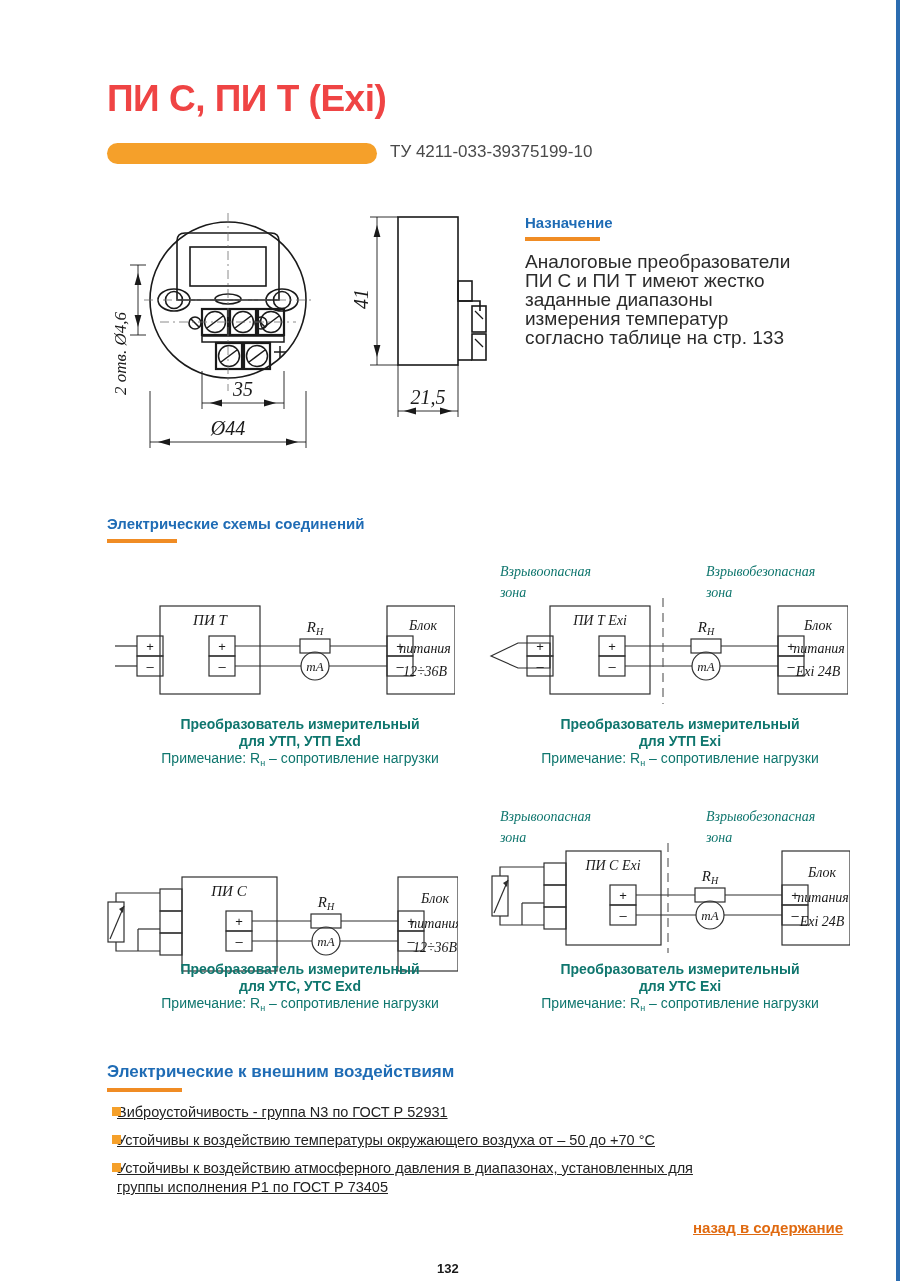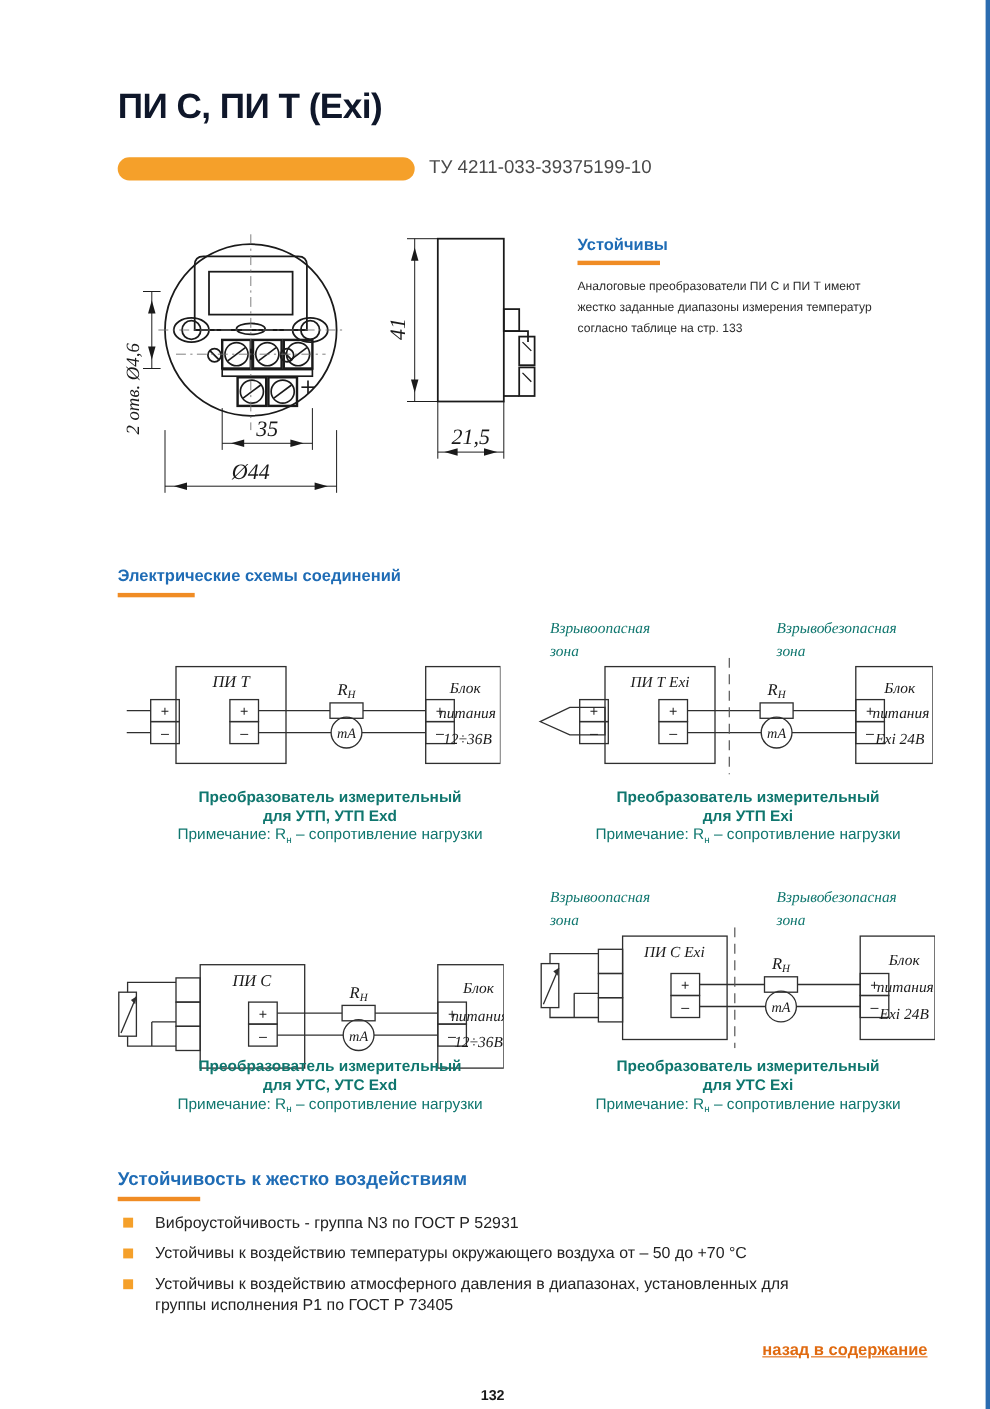--- a/index.html
+++ b/index.html
@@ -14,23 +14,23 @@
     font-family: "Liberation Sans", sans-serif;
     color: #231f20;
     overflow: hidden;
   }
 
   
   #page-title {
     position: absolute;
     left: 107px;
     top: 78px;
-    font-size: 32px;
+    font-size: 37px;
     font-weight: bold;
-    color: #0f172a;
+    color: #ef4444;
     letter-spacing: -0.5px;
   }
   #title-pill {
     position: absolute;
     left: 107px;
     top: 143px;
     width: 270px;
     height: 21px;
     background: #f5a02a;
     border-radius: 11px;
@@ -56,21 +56,21 @@
     height: 4px;
     background: #f08c24;
   }
 
   
   #purpose-text {
     position: absolute;
     left: 525px;
     top: 252px;
     width: 285px;
-    font-size: 11px;
+    font-size: 19px;
     line-height: 19px;
     color: #2b2b2b;
   }
 
   
   #drawing-area {
     position: absolute;
     left: 100px;
     top: 195px;
     width: 420px;
@@ -101,21 +101,21 @@
     width: 620px;
   }
   .bullet-sq {
     position: absolute;
     left: 0;
     top: 4px;
     width: 9px;
     height: 9px;
     background: #f5a02a;
   }
-  .bullet-txt { display: block; padding-left: 29px; }
+  .bullet-txt { display: block; padding-left: 5px; text-decoration: underline; }
 
   
   #page-number {
     position: absolute;
     left: 437px;
     top: 1219px;
     font-size: 13px;
     font-weight: bold;
     color: #1a1a1a;
     margin-top: 42px;
@@ -261,21 +261,21 @@
       <line x1="298" y1="216" x2="358" y2="216"></line>
       <line x1="298" y1="170" x2="298" y2="222"></line>
       <line x1="358" y1="170" x2="358" y2="222"></line>
       <polygon points="304,216 316,212.6 316,219.4" fill="#1a1a1a" stroke="none"></polygon>
       <polygon points="352,216 340,212.6 340,219.4" fill="#1a1a1a" stroke="none"></polygon>
     </g>
     <text x="328" y="209" text-anchor="middle" font-family="Liberation Serif, serif" font-style="italic" font-size="20" fill="#1a1a1a">21,5</text>
   </svg>
 </div>
 
-<div class="sec-head" style="left:525px; top:214px;">Устойчивы</div>
+<div class="sec-head" style="left:525px; top:214px;">Назначение</div>
 <div class="sec-rule" style="left:525px; top:237px; width:75px;"></div>
 <div id="purpose-text">Аналоговые преобразователи ПИ С и  ПИ Т имеют жестко заданные диапазоны измерения температур согласно таблице на стр. 133</div>
 
 <div class="sec-head" style="left:107px; top:515px;text-align:center;">Электрические схемы соединений</div>
 <div class="sec-rule" style="left:107px; top:539px; width:70px;"></div>
 
 <div class="diagram" style="left:115px; top:598px;">
   <svg width="340" height="106" viewBox="0 0 340 106">
     <g stroke="#2f2f2f" fill="none" stroke-width="1.2">
 
@@ -488,21 +488,21 @@
         <text x="307" y="77">–</text>
     </g>
   </svg>
 </div>
 <div class="cap" style="left:480px; top:961px; width:400px;">
   <b>Преобразователь измерительный</b><br>
   <b>для УТС Exi</b><br>
   <span class="note"><span>Примечание: R</span><sub>н</sub><span> – сопротивление нагрузки</span></span>
 </div>
 
-<div class="sec-head big" style="left:107px; top:1062px;">Устойчивость к жестко воздействиям</div>
+<div class="sec-head big" style="left:107px; top:1062px;">Электрические к внешним воздействиям</div>
 <div class="sec-rule" style="left:107px; top:1088px; width:75px;"></div>
 
 <div class="bullet-row" style="top:1103px;">
   <span class="bullet-sq"></span>
   <span class="bullet-txt">Виброустойчивость - группа N3 по ГОСТ Р 52931</span>
 </div>
 <div class="bullet-row" style="top:1131px;">
   <span class="bullet-sq"></span>
   <span class="bullet-txt">Устойчивы к воздействию температуры окружающего воздуха от – 50 до +70 °С</span>
 </div>

